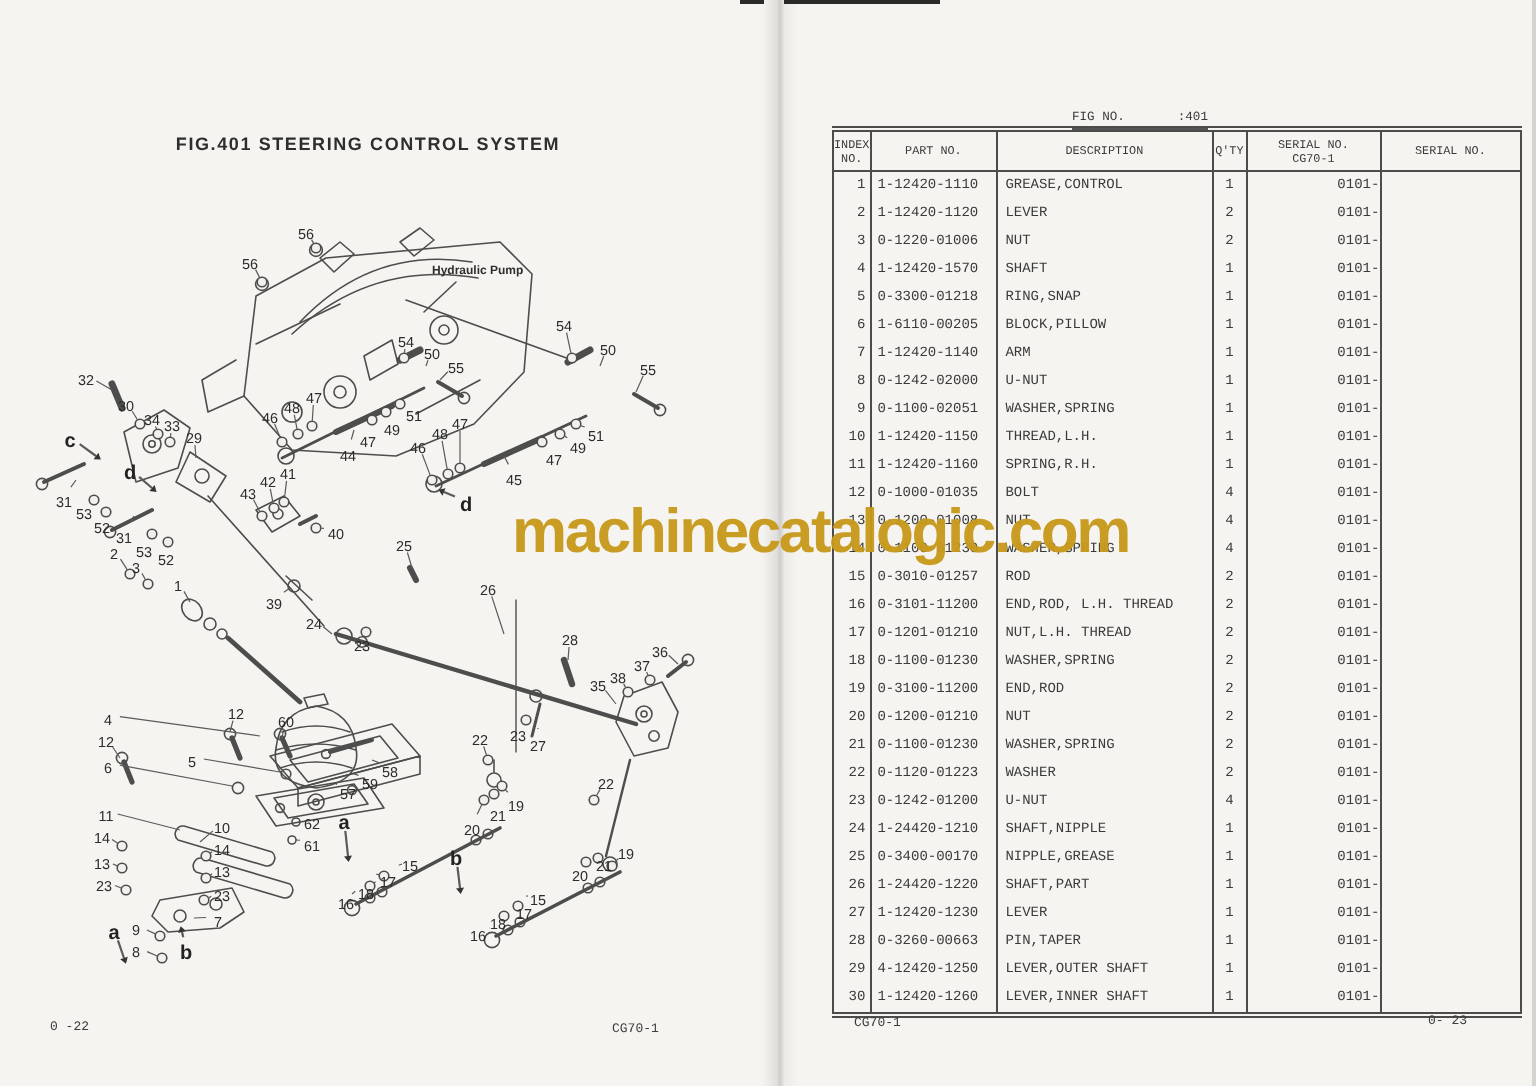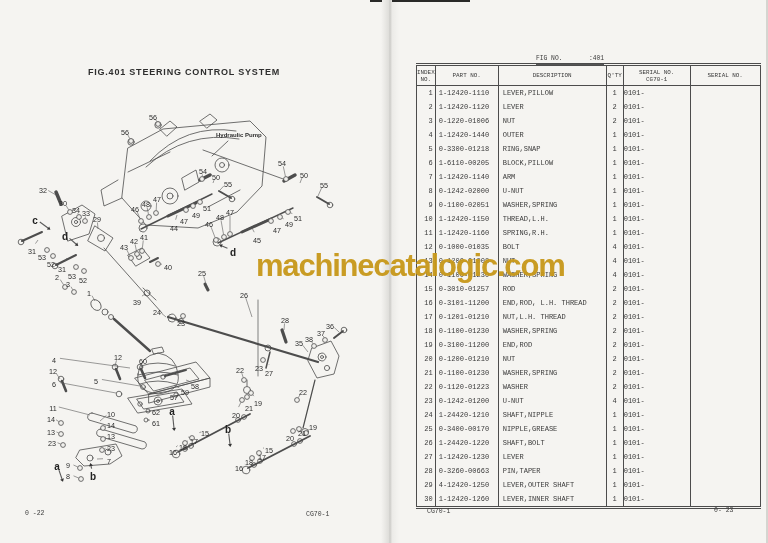--- a/index.html
+++ b/index.html
@@ -28,21 +28,21 @@
   .tbl th,.tbl td{padding:0;margin:0;overflow:hidden;white-space:nowrap;
        font-family:"Liberation Mono",monospace;color:#3a3a3a;font-weight:normal;}
   .tbl th{font-size:5.9px;line-height:7px;text-align:center;vertical-align:middle;
        border-bottom:1px solid #4c4c4c;height:19px;}
   .tbl td{font-size:7px;height:14px;vertical-align:middle;}
   .tbl th + th, .tbl td + td{border-left:1px solid #4c4c4c;}
   td.c-idx{text-align:right;padding-right:2px;}
   td.c-part{padding-left:3px;font-family:Liberation Mono, monospace;}
   td.c-desc{padding-left:4px;}
   td.c-qty{text-align:center;}
-  td.c-s1{text-align:left;}
+  td.c-s1{text-align:right;}
   .fig-no{position:absolute;left:536px;top:55px;width:68px;display:flex;justify-content:space-between;
        font-family:"Liberation Mono",monospace;font-size:6.3px;color:#3a3a3a;
        border-bottom:1px solid #555;padding-bottom:2px;}
   .pfoot{position:absolute;font-family:"Liberation Mono",monospace;font-size:6.5px;color:#3d3d3d;}
   .pf-r1{left:427px;top:508px;}
   .pf-r2{left:714px;top:507px;}
 
   
   .watermark{position:absolute;left:256px;top:248px;z-index:20;
        font-family:Liberation Sans, sans-serif;font-weight:bold;font-size:31px;
@@ -477,21 +477,21 @@
           <div>SERIAL NO.</div>
           <div>CG70-1</div>
         </th>
         <th>SERIAL NO.</th>
       </tr>
     </thead>
     <tbody id="rows">
         <tr>
           <td class="c-idx">1</td>
           <td class="c-part">1-12420-1110</td>
-          <td class="c-desc">LEVER,PILLOW</td>
+          <td class="c-desc">GREASE,CONTROL</td>
           <td class="c-qty">1</td>
           <td class="c-s1">0101-</td>
           <td class="c-s2"></td>
         </tr>
         <tr>
           <td class="c-idx">2</td>
           <td class="c-part">1-12420-1120</td>
           <td class="c-desc">LEVER</td>
           <td class="c-qty">2</td>
           <td class="c-s1">0101-</td>
@@ -500,22 +500,22 @@
         <tr>
           <td class="c-idx">3</td>
           <td class="c-part">0-1220-01006</td>
           <td class="c-desc">NUT</td>
           <td class="c-qty">2</td>
           <td class="c-s1">0101-</td>
           <td class="c-s2"></td>
         </tr>
         <tr>
           <td class="c-idx">4</td>
-          <td class="c-part">1-12420-1440</td>
-          <td class="c-desc">OUTER</td>
+          <td class="c-part">1-12420-1570</td>
+          <td class="c-desc">SHAFT</td>
           <td class="c-qty">1</td>
           <td class="c-s1">0101-</td>
           <td class="c-s2"></td>
         </tr>
         <tr>
           <td class="c-idx">5</td>
           <td class="c-part">0-3300-01218</td>
           <td class="c-desc">RING,SNAP</td>
           <td class="c-qty">1</td>
           <td class="c-s1">0101-</td>
@@ -677,21 +677,21 @@
           <td class="c-idx">25</td>
           <td class="c-part">0-3400-00170</td>
           <td class="c-desc">NIPPLE,GREASE</td>
           <td class="c-qty">1</td>
           <td class="c-s1">0101-</td>
           <td class="c-s2"></td>
         </tr>
         <tr>
           <td class="c-idx">26</td>
           <td class="c-part">1-24420-1220</td>
-          <td class="c-desc">SHAFT,BOLT</td>
+          <td class="c-desc">SHAFT,PART</td>
           <td class="c-qty">1</td>
           <td class="c-s1">0101-</td>
           <td class="c-s2"></td>
         </tr>
         <tr>
           <td class="c-idx">27</td>
           <td class="c-part">1-12420-1230</td>
           <td class="c-desc">LEVER</td>
           <td class="c-qty">1</td>
           <td class="c-s1">0101-</td>

